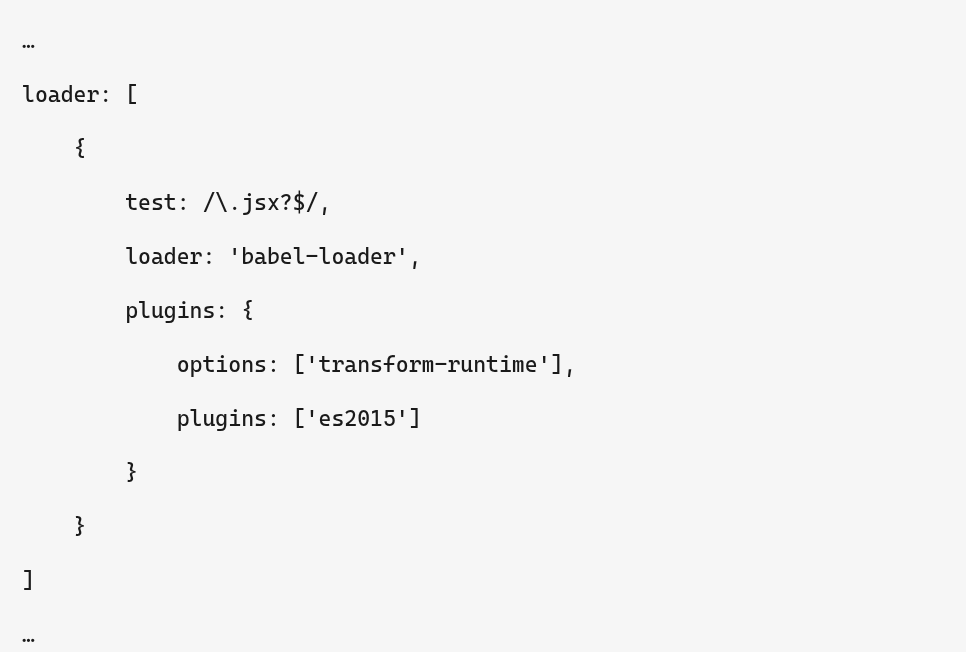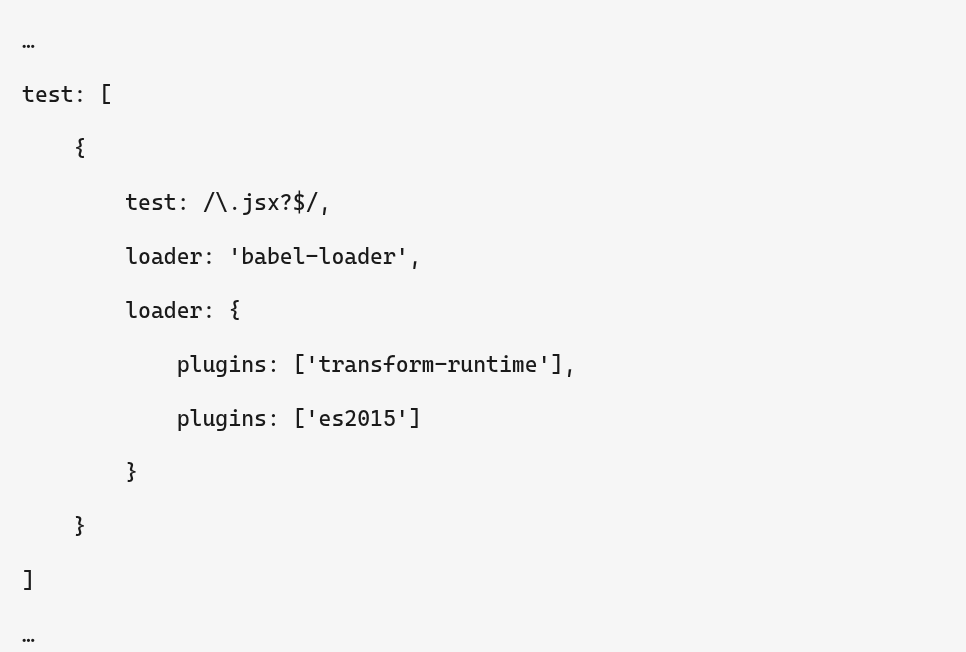--- a/index.html
+++ b/index.html
@@ -20,23 +20,23 @@
     }
     pre {
       font-family: inherit;
       white-space: pre;
     }
   </style>
 </head>
 <body>
 
 <pre><span>…</span>
-<span>test: [</span>
+<span>loader: [</span>
 <span>    {</span>
 <span>        test: /\.jsx?$/,</span>
 <span>        loader: 'babel-loader',</span>
-<span>        loader: {</span>
-<span>            plugins: ['transform-runtime'],</span>
+<span>        plugins: {</span>
+<span>            options: ['transform-runtime'],</span>
 <span>            plugins: ['es2015']</span>
 <span>        }</span>
 <span>    }</span>
 <span>]</span>
 <span>…</span></pre>
 
 </body></html>

